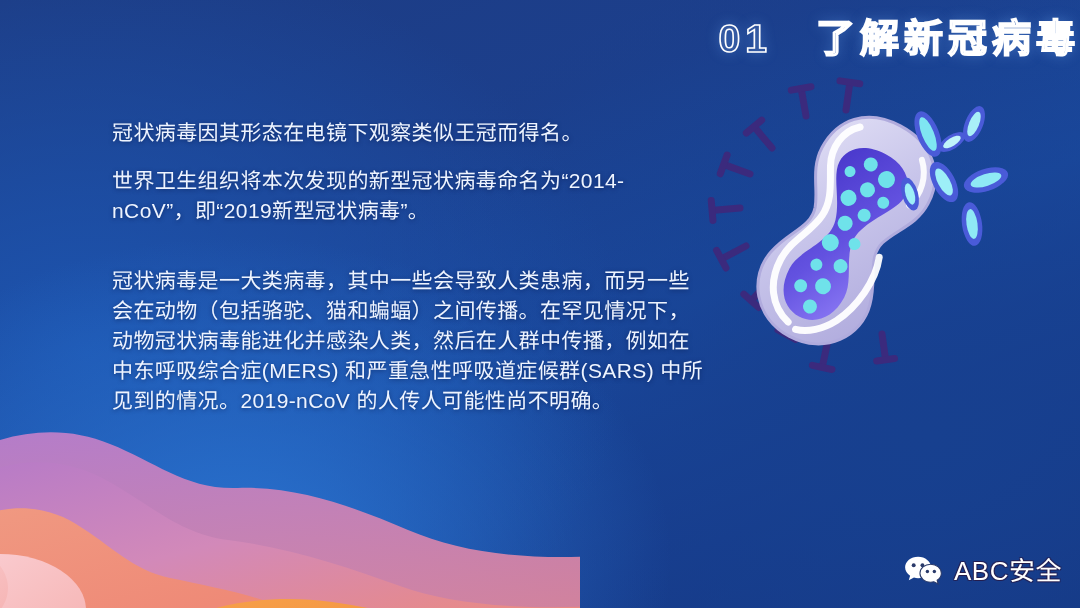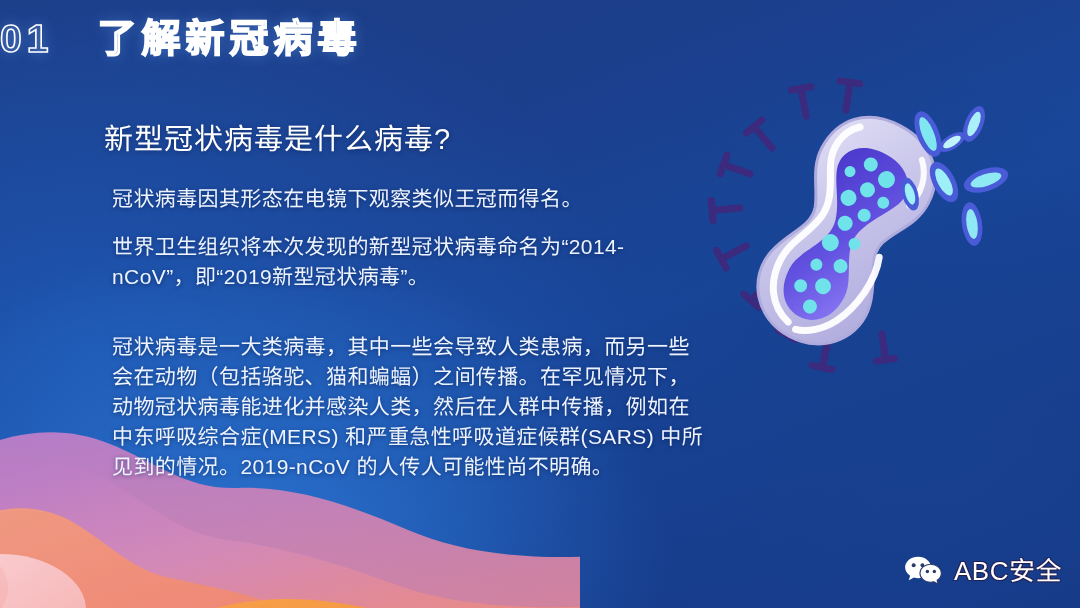--- a/index.html
+++ b/index.html
@@ -31,21 +31,21 @@
     pointer-events: none;
   }
   .clouds svg { display: block; width: 100%; height: 100%; }
 
   
   .slide-title {
     position: absolute;
     top: 12px;
     left: 0;
     width: 100%;
-    text-align: left;
+    text-align: right;
     font-size: 39px;
     line-height: 54px;
     letter-spacing: 5px;
     font-weight: 700;
     color: rgba(255,255,255,0.06);
     -webkit-text-stroke: 1.6px #ffffff;
     text-shadow: 0 0 14px rgba(120,180,255,0.45);
     white-space: pre;
   }
 
@@ -166,21 +166,20 @@
 
       <path d="M196,284 C250,254 312,246 372,254 C430,262 486,280 560,282
                L640,282 L640,300 L196,300 Z" fill="url(#cl4)"></path>
       <ellipse cx="330" cy="296" rx="120" ry="34" fill="url(#cl4)"></ellipse>
     </svg>
   </div>
 
   <div class="slide-title">01　了解新冠病毒</div>
 
   <div class="content">
-    <h2 class="heading">新型冠状病毒是什么病毒?</h2>
 
     <p class="para p1">冠状病毒因其形态在电镜下观察类似王冠而得名。</p>
 
     <p class="para p2">世界卫生组织将本次发现的新型冠状病毒命名为“2014-nCoV”，即“2019新型冠状病毒”。</p>
 
     <p class="para p3">冠状病毒是一大类病毒，其中一些会导致人类患病，而另一些会在动物（包括骆驼、猫和蝙蝠）之间传播。在罕见情况下，动物冠状病毒能进化并感染人类，然后在人群中传播，例如在中东呼吸综合症(MERS) 和严重急性呼吸道症候群(SARS) 中所见到的情况。2019-nCoV 的人传人可能性尚不明确。</p>
   </div>
 
   <div class="virus">
     <svg viewBox="0 0 290 285" aria-hidden="true">

